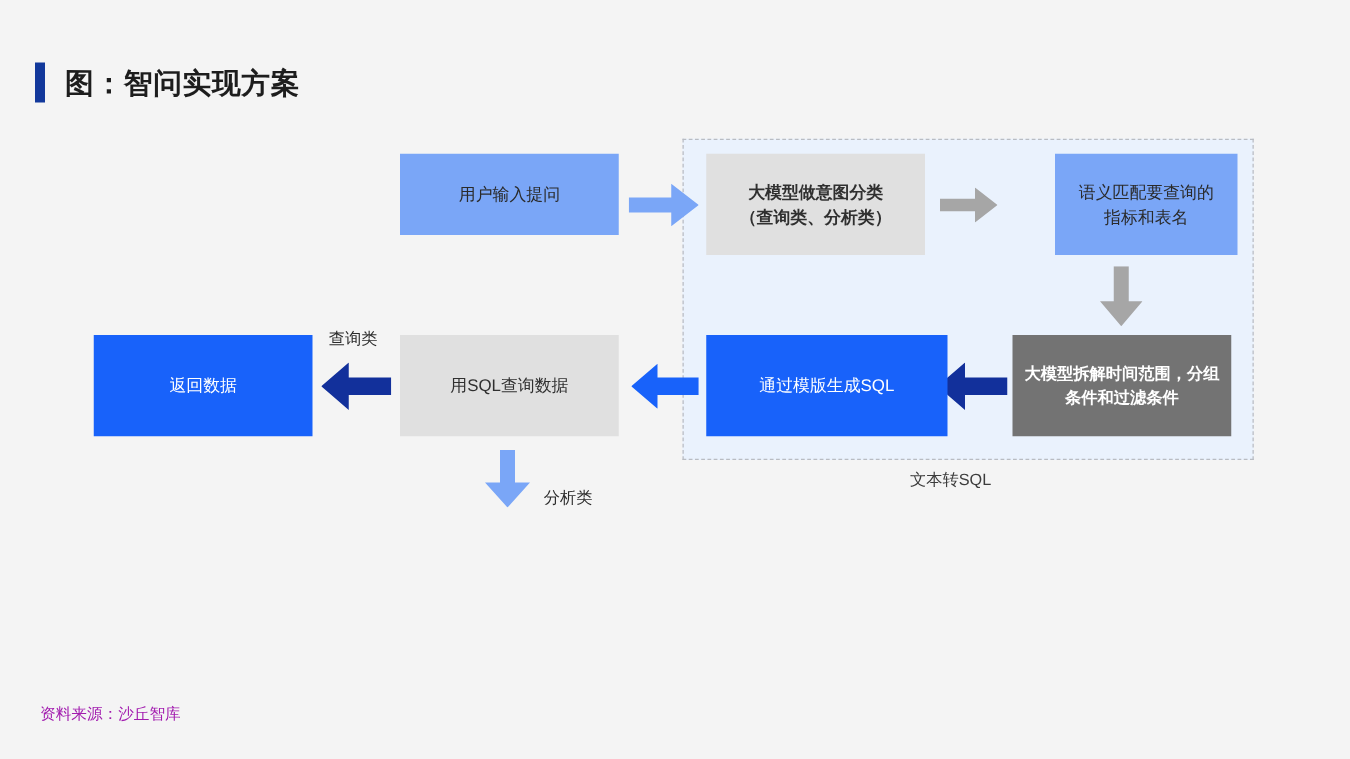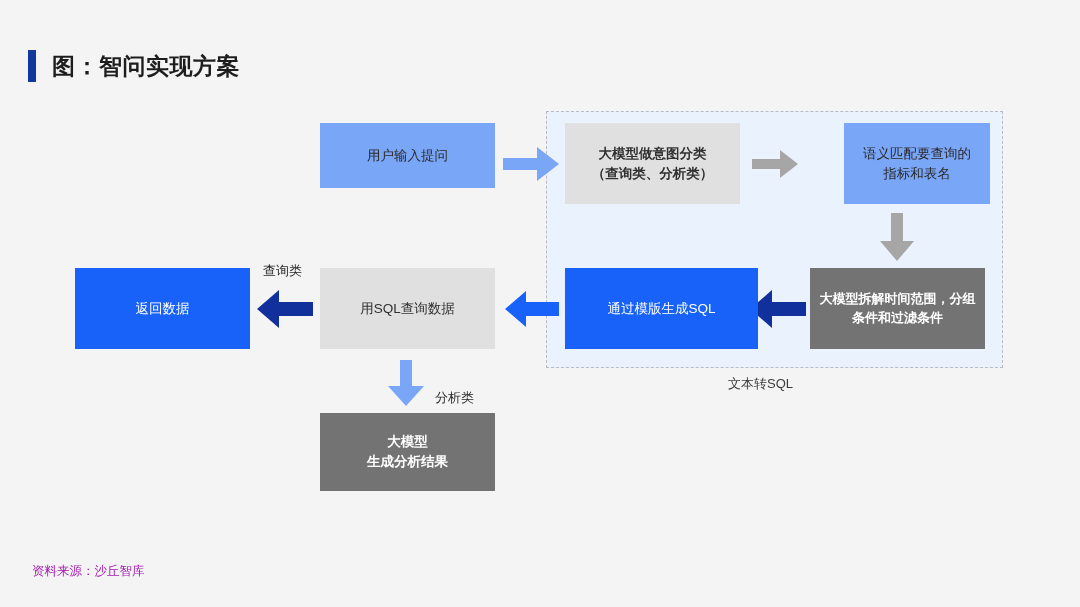--- a/index.html
+++ b/index.html
@@ -199,18 +199,16 @@
   <div class="node blue-bright" id="node-return-data">返回数据</div>
 
   <div class="arrow" id="arrow-query-analysis" style="left:388px; top:360px;">
     <svg width="36" height="46" viewBox="0 0 36 46">
         <path d="M12 0 H24 V26 H36 L18 46 L0 26 H12 Z" fill="#7aa6f7"></path>
       </svg>
   </div>
 
   <div class="edge-label" id="label-analysis">分析类</div>
 
-  <div class="node blue-dark" id="node-analysis">大模型
-生成分析结果</div>
 
   <div class="source">资料来源：沙丘智库</div>
 
 </div>
 
 </body></html>

